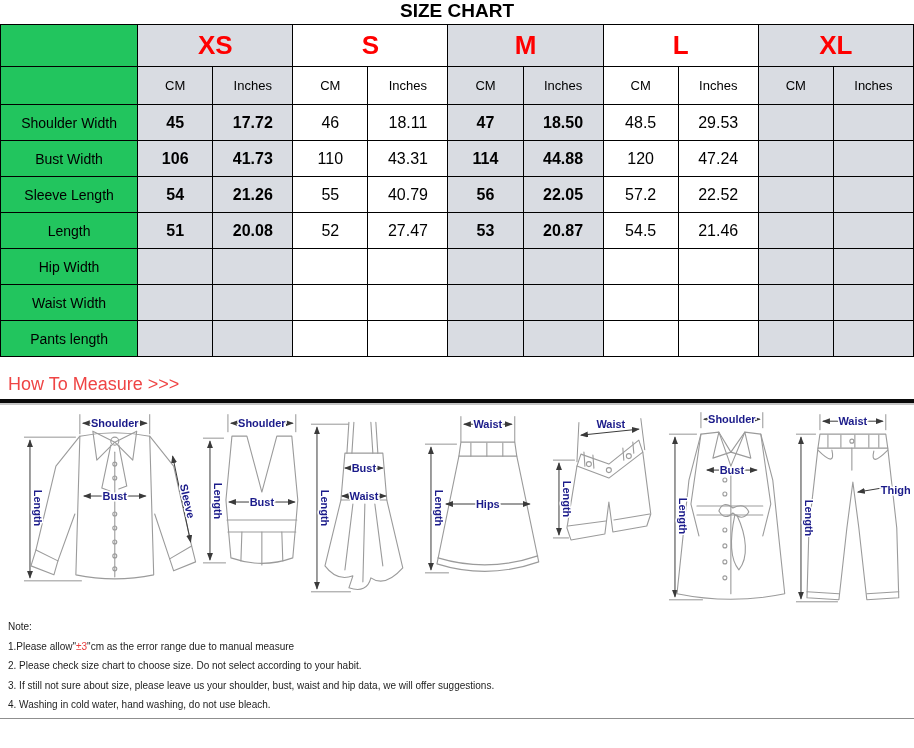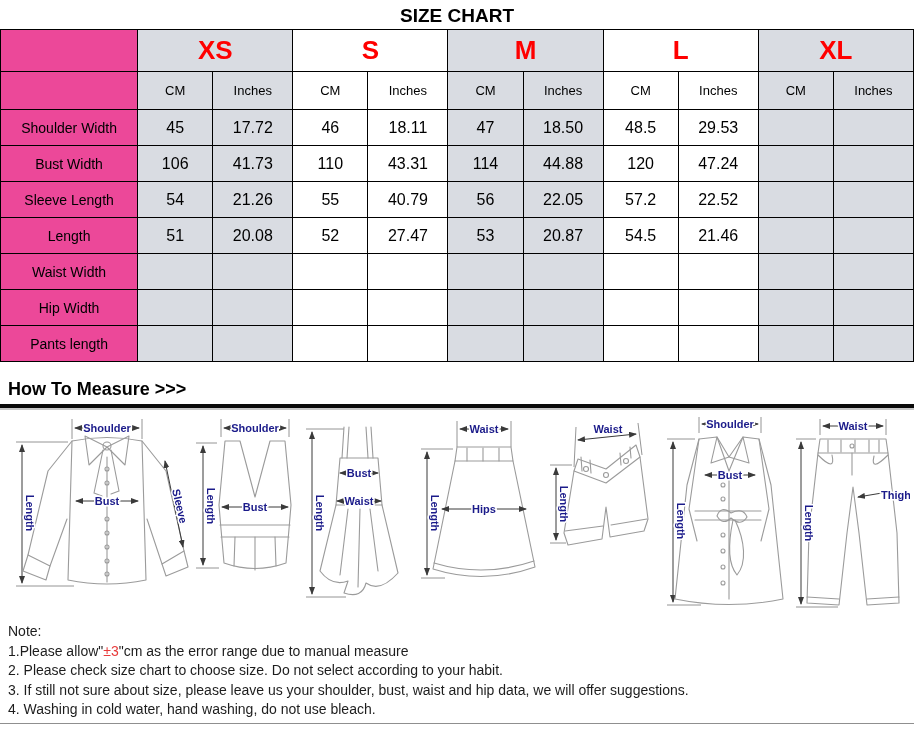--- a/index.html
+++ b/index.html
@@ -7,76 +7,75 @@
     width: 914px; height: 748px;
     overflow: hidden;
     background: #ffffff;
     font-family: "Liberation Sans", sans-serif;
     color: #000;
   }
   .title {
     text-align: center;
     font-weight: bold;
     font-size: 19px;
-    padding-top: 5px;
     height: 24px;
   }
   table.size-chart {
     border-collapse: collapse;
     table-layout: fixed;
     width: 914px;
     margin: 0;
   }
   table.size-chart td {
     border: 1px solid #000;
     text-align: center;
     vertical-align: middle;
     overflow: hidden;
     padding: 0;
   }
   tr.h1 { height: 42px; }
   tr.h2 { height: 38px; }
   tr.dr { height: 36px; }
   td.size-h { font-weight: bold; font-size: 26px; color: #ff0000; }
   td.unit-h { font-weight: normal; font-size: 13px; }
-  td.rlabel { font-size: 14px; background: #ec4899; }
+  td.rlabel { font-size: 14px; background: #22c55e; }
   td.val   { font-size: 16px; }
-  .shade   { background: #d9dce2; }
+  .shade   { background: #d9dce2; font-weight: bold; }
   .measure-head {
     margin: 17px 0 3px 8px;
-    font-weight: bold;
+    font-weight: normal;
     font-size: 18px;
-    color: #000000;
+    color: #ef4444;
     height: 22px;
   }
   .rule { height: 4px; background: #0a0a0a; border-bottom: 2px solid #c6c6c6; }
   .figures {
     display: flex;
     justify-content: space-between;
     align-items: flex-start;
-    padding: 3px 4px 0 12px;
+    padding: 3px 4px 0 20px;
     height: 205px;
   }
   svg.fig { display: block; }
   .gar  { stroke: #9b9b9b; fill: none; stroke-width: 1.1; stroke-linejoin: round; stroke-linecap: round; }
   .dim  { stroke: #3a3a3a; stroke-width: 1; fill: none; }
   .tick { stroke: #7a7a7a; stroke-width: 0.8; fill: none; }
   .lbl  {
     fill: #1b1b8a;
     font-family: "Liberation Sans", sans-serif;
     font-size: 11px;
     font-weight: bold;
     text-anchor: middle;
     paint-order: stroke;
     stroke: #ffffff;
     stroke-width: 3px;
   }
   .notes {
     padding: 4px 0 0 8px;
-    font-size: 14px;
+    font-size: 10px;
     line-height: 19.5px;
     color: #1d1d1d;
   }
   .notes .red { color: #e83a3a; }
   .bottom-rule { border-top: 1px solid #8f8f8f; margin-top: 3px; }
 </style>
 </head>
 <body>
 
 <svg width="0" height="0" style="position:absolute" aria-hidden="true">
@@ -171,34 +170,34 @@
     <td class="val">52</td>
     <td class="val">27.47</td>
     <td class="val shade">53</td>
     <td class="val shade">20.87</td>
     <td class="val">54.5</td>
     <td class="val">21.46</td>
     <td class="val shade"></td>
     <td class="val shade"></td>
   </tr>
   <tr class="dr">
+    <td class="rlabel">Hip Width</td>
+    <td class="val shade"></td>
+    <td class="val shade"></td>
+    <td class="val"></td>
+    <td class="val"></td>
+    <td class="val shade"></td>
+    <td class="val shade"></td>
+    <td class="val"></td>
+    <td class="val"></td>
+    <td class="val shade"></td>
+    <td class="val shade"></td>
+  </tr>
+  <tr class="dr">
     <td class="rlabel">Waist Width</td>
-    <td class="val shade"></td>
-    <td class="val shade"></td>
-    <td class="val"></td>
-    <td class="val"></td>
-    <td class="val shade"></td>
-    <td class="val shade"></td>
-    <td class="val"></td>
-    <td class="val"></td>
-    <td class="val shade"></td>
-    <td class="val shade"></td>
-  </tr>
-  <tr class="dr">
-    <td class="rlabel">Hip Width</td>
     <td class="val shade"></td>
     <td class="val shade"></td>
     <td class="val"></td>
     <td class="val"></td>
     <td class="val shade"></td>
     <td class="val shade"></td>
     <td class="val"></td>
     <td class="val"></td>
     <td class="val shade"></td>
     <td class="val shade"></td>

